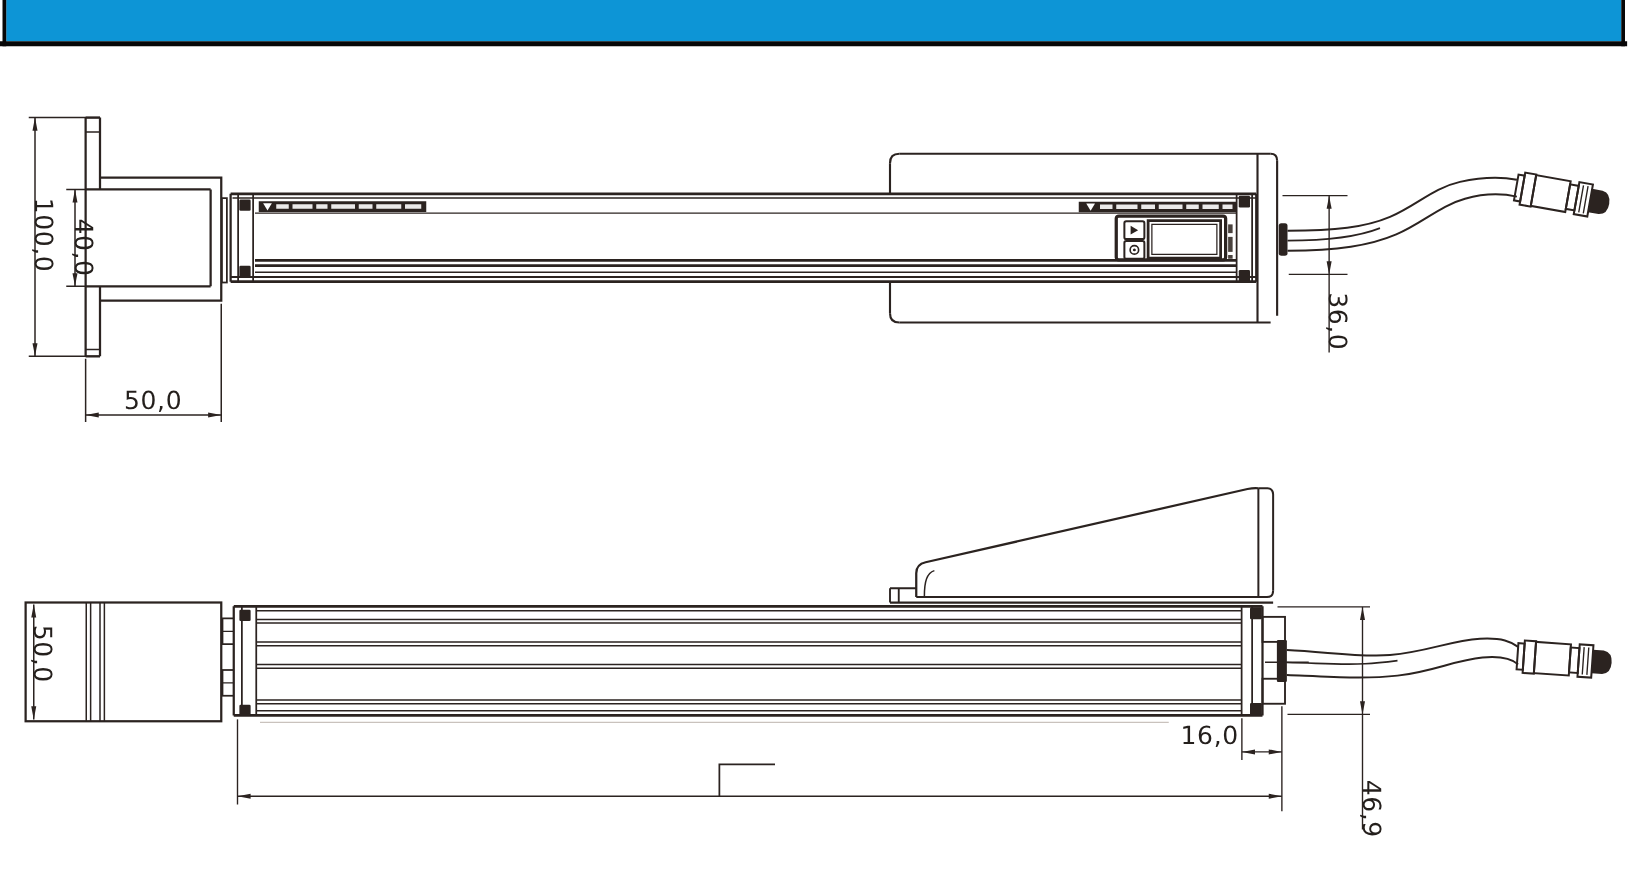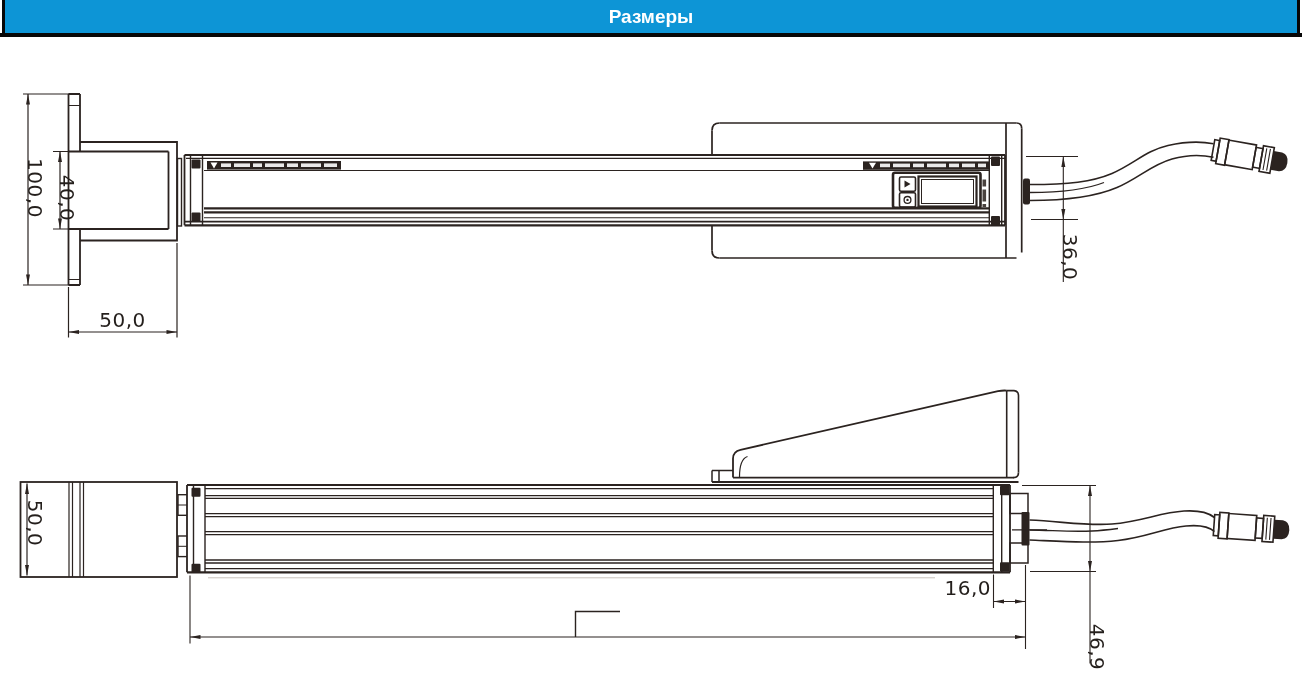--- a/index.html
+++ b/index.html
@@ -18,21 +18,20 @@
 </style>
 </head>
 <body>
 
 <div class="page">
   <div class="header">
     <div class="bg"></div>
     <div class="lb"></div>
     <div class="rb"></div>
     <div class="underline"></div>
-    <div class="title">Размеры</div>
   </div>
 
   <svg width="1302" height="697" viewBox="0 0 1302 697">
 
     <g>
 
       <g>
         <path class="ln" stroke-width="1.7" d="M719.5,123 L1016.5,123"></path>
         <path class="ln" stroke-width="1.7" d="M1016.5,123 Q1021.7,123 1021.7,128.5"></path>
         <path class="ln" stroke-width="1.7" d="M1016.5,258 L719.5,258"></path>

